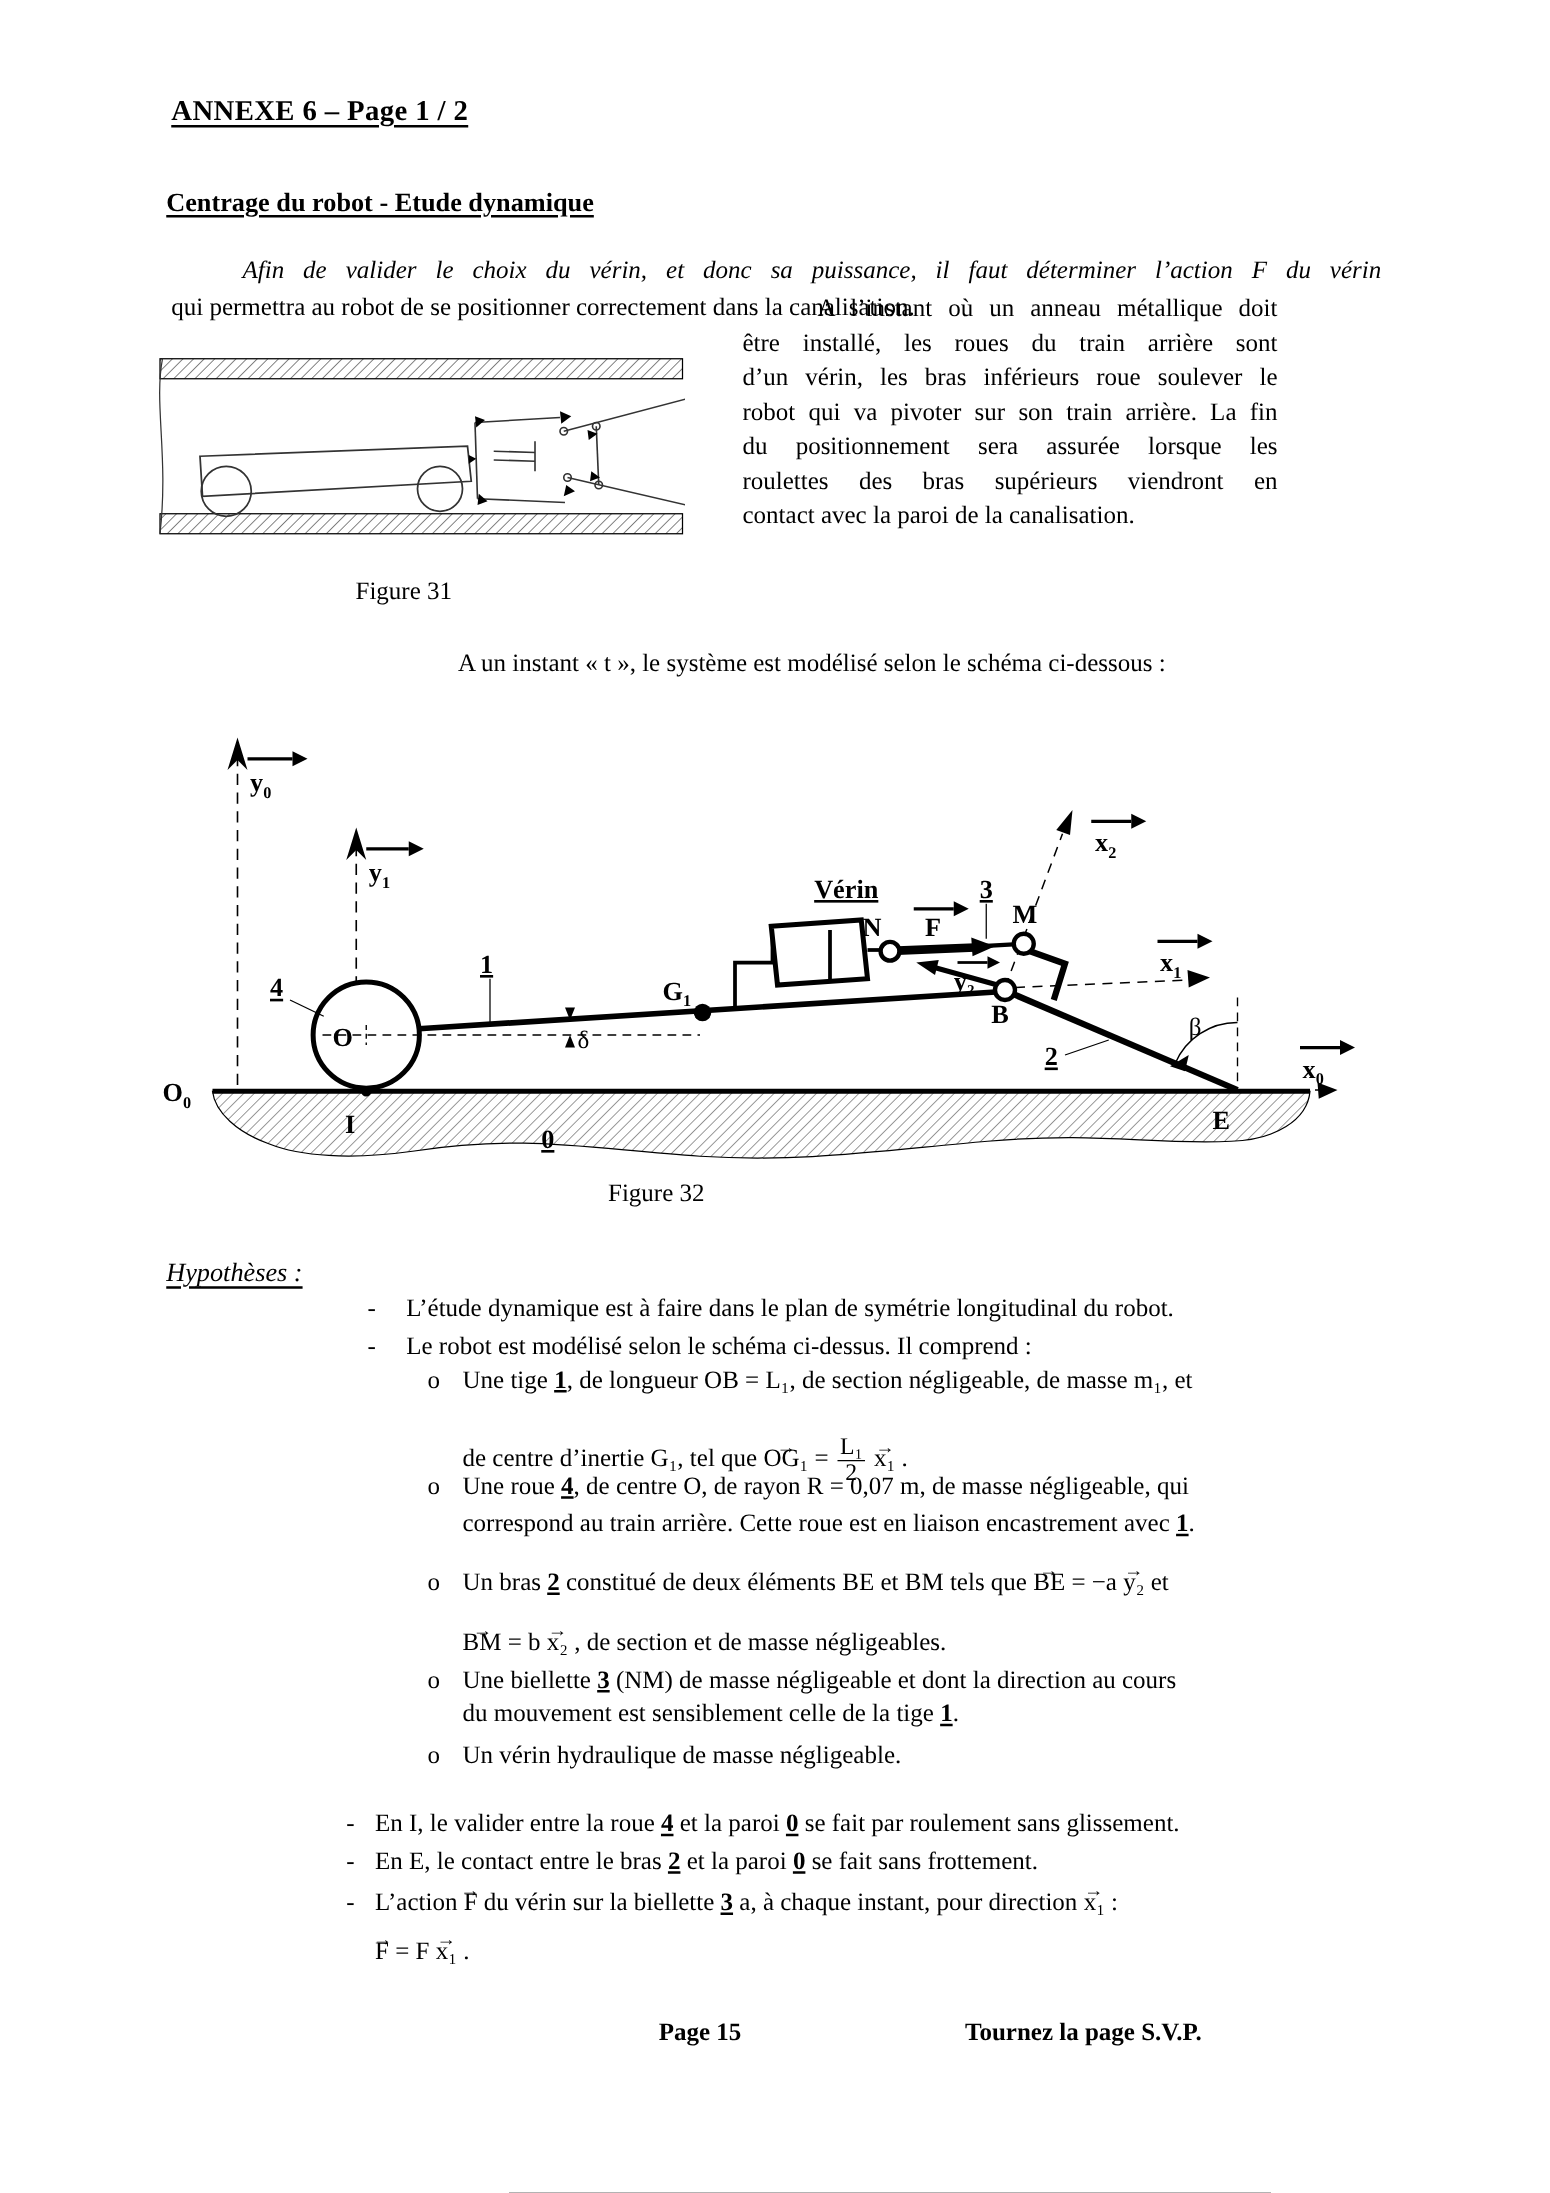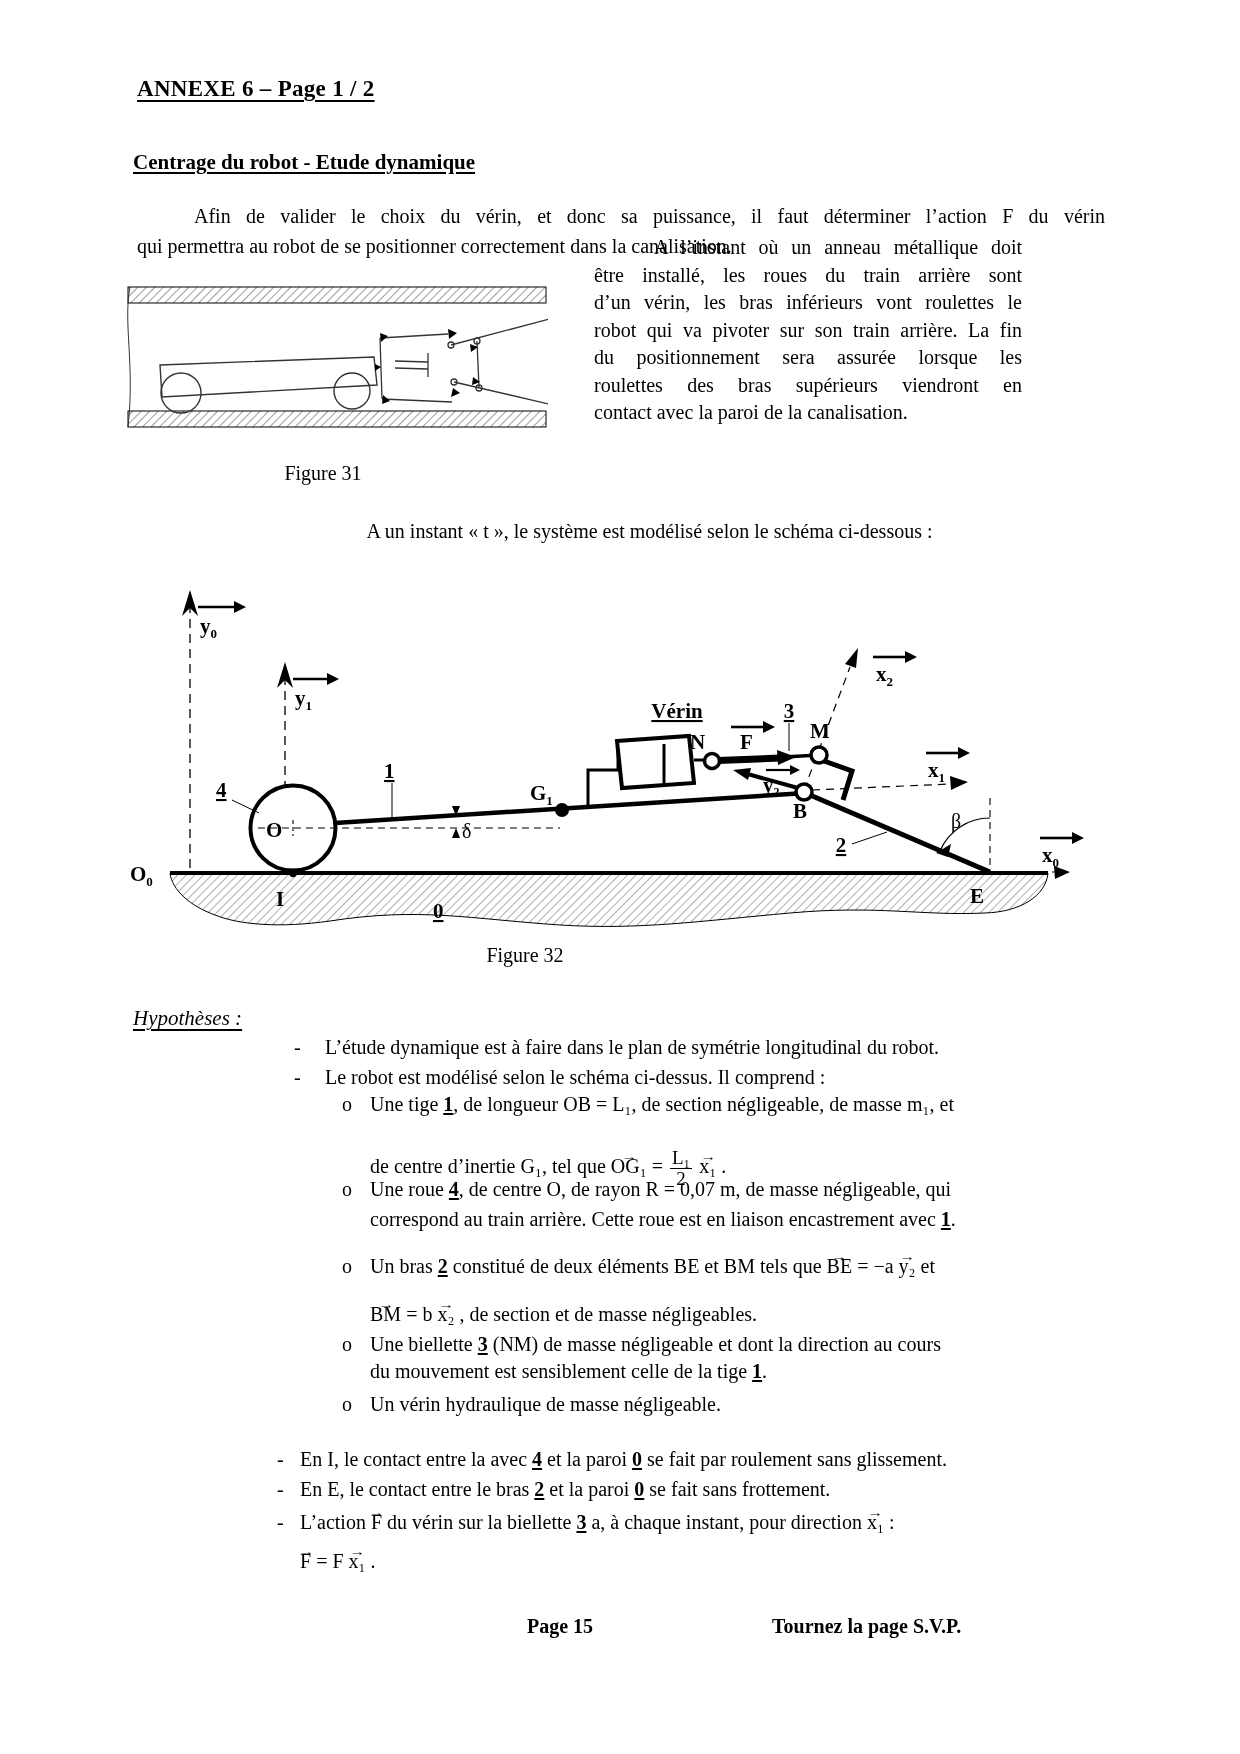--- a/index.html
+++ b/index.html
@@ -13,21 +13,21 @@
     left:137px; top:76px; width:882px; 
     font-size:23px; font-weight:bold; text-decoration:underline;
     text-underline-offset:4px; letter-spacing:.3px;
   }
   .sec-heading{
     left:133px; top:150px; font-size:21px; font-weight:bold;
     text-decoration:underline; text-underline-offset:3px;text-align:right;
   }
   .body-text{font-size:20px; line-height:30px;}
   .intro{left:137px; top:201px; width:968px;}
-  .intro .l1{text-align:justify; text-align-last:justify; text-indent:57px;}
+  .intro .l1{text-align:justify; text-align-last:justify; text-indent:57px;font-style:italic;}
   .side-col{left:594px; top:234px; width:428px; line-height:27.5px; font-size:20px;}
   .side-col .jl{text-align:justify; text-align-last:justify;}
   .side-col .first{text-indent:60px;}
   .model-line{left:137px; top:520px; width:968px; text-indent:57px; font-size:20px;text-align:center;}
   .fig-caption{font-size:20px; text-align:center;}
   .hyp-heading{
     left:133px; top:1006px; font-size:21px; font-style:italic;
     text-decoration:underline; text-underline-offset:4px;
   }
   .line{position:absolute; font-size:20px; line-height:23px; white-space:nowrap;}
@@ -107,21 +107,21 @@
       <polygon points="352,63 360,66 353,71"></polygon>
       <polygon points="354,104 362,101 355,96"></polygon>
       <polygon points="257,83 263,86 257,90"></polygon>
     </g>
   </svg>
   <div class="abs fig-caption" style="left:223px; top:462px; width:200px;">Figure 31</div>
 
   <div class="abs side-col">
     <div class="jl first">A l’instant où un anneau métallique doit</div>
     <div class="jl">être installé, les roues du train arrière sont</div>
-    <div class="jl">d’un vérin, les bras inférieurs vont roulettes le</div>
+    <div class="jl">d’un vérin, les bras inférieurs roue soulever le</div>
     <div class="jl">robot qui va pivoter sur son train arrière. La fin</div>
     <div class="jl">du positionnement sera assurée lorsque les</div>
     <div class="jl">roulettes des bras supérieurs viendront en</div>
     <div>contact avec la paroi de la canalisation.</div>
   </div>
 
   <div class="abs model-line">A un instant « t », le système est modélisé selon le schéma ci-dessous :</div>
 
   <svg class="abs" style="left:130px; top:545px;" width="985" height="405" viewBox="130 545 985 405">
     <defs>
@@ -293,21 +293,21 @@
   <div class="line" style="left:370px; top:1360px;">
     <span><span>du mouvement est sensiblement celle de la tige </span><span class="ub">1</span><span>.</span></span>
   </div>
   <div class="line" style="left:370px; top:1393px;">
     <span class="mk mk-o">o</span>
     <span><span>Un vérin hydraulique de masse négligeable.</span></span>
   </div>
 
   <div class="line" style="left:300px; top:1448px;">
     <span class="mk mk-d345">-</span>
-    <span><span>En I, le contact entre la avec </span><span class="ub">4</span><span> et la paroi </span><span class="ub">0</span><span> se fait par roulement sans glissement.</span></span>
+    <span><span>En I, le valider entre la roue </span><span class="ub">4</span><span> et la paroi </span><span class="ub">0</span><span> se fait par roulement sans glissement.</span></span>
   </div>
   <div class="line" style="left:300px; top:1478px;">
     <span class="mk mk-d345">-</span>
     <span><span>En E, le contact entre le bras </span><span class="ub">2</span><span> et la paroi </span><span class="ub">0</span><span> se fait sans frottement.</span></span>
   </div>
   <div class="line" style="left:300px; top:1511px;">
     <span class="mk mk-d345">-</span>
     <span><span>L’action </span><span class="vec">F</span><span> du vérin sur la biellette </span><span class="ub">3</span><span> a, à chaque instant, pour direction </span><span class="vec">x₁</span><span>  :</span></span>
   </div>
   <div class="line" style="left:300px; top:1550px;">

